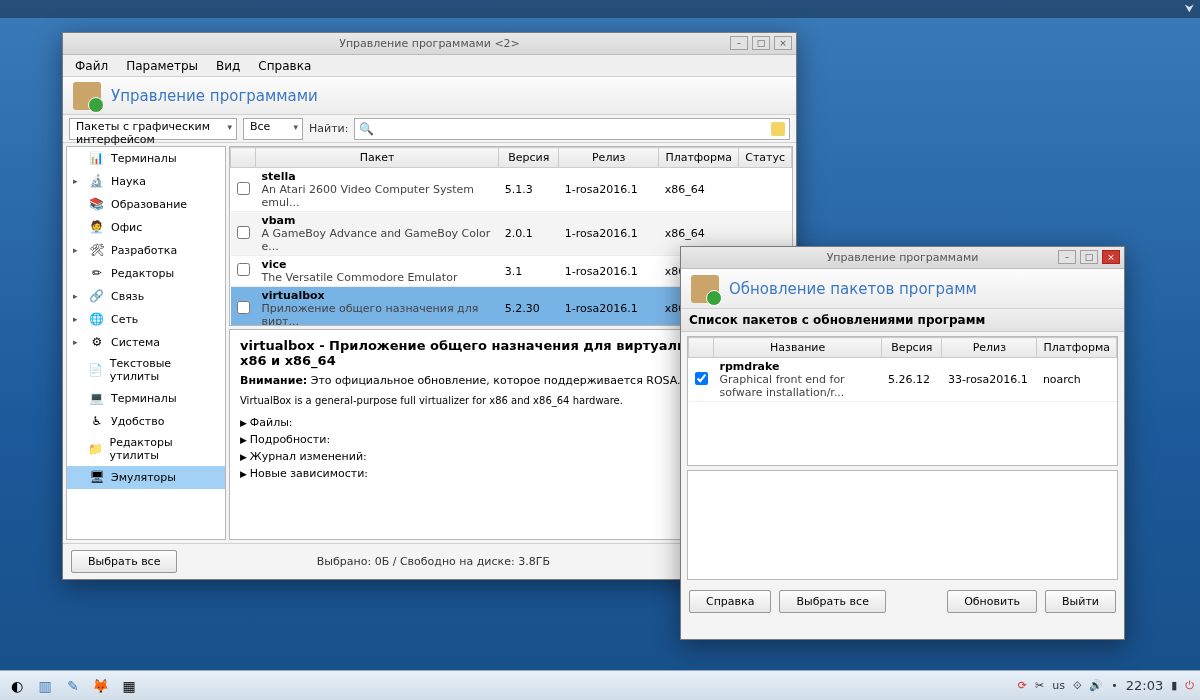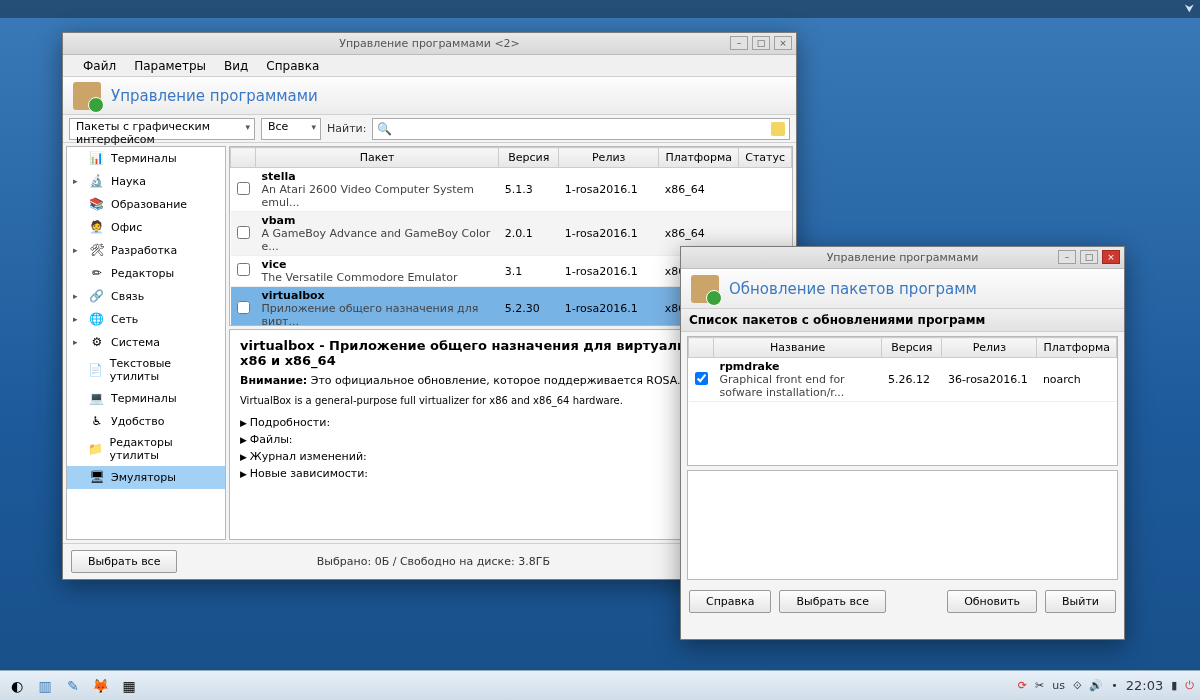--- a/index.html
+++ b/index.html
@@ -10,21 +10,21 @@
 .top-right { position:absolute; right:6px; top:2px; color:#cfe3f5; font-size:11px; }
 
 
 .win { position:absolute; background:#f4f4f4; border:1px solid #7a7a7a; box-shadow:0 6px 24px rgba(0,0,0,0.4); }
 .titlebar { height:22px; background:linear-gradient(#e9e9e9,#d8d8d8); border-bottom:1px solid #bcbcbc; display:flex; align-items:center; justify-content:center; position:relative; color:#555; font-size:11px; }
 .title-controls { position:absolute; right:4px; top:3px; display:flex; gap:4px; }
 .tc-btn { width:18px; height:14px; background:#e2e2e2; border:1px solid #a0a0a0; display:flex; align-items:center; justify-content:center; font-size:9px; cursor:pointer; }
 .tc-close { background:#cc3a2f; color:#fff; border-color:#a02820; }
 
 
-.menubar { height:22px; background:#f0f0f0; border-bottom:1px solid #d0d0d0; display:flex; align-items:center; padding:0 12px; gap:2px; font-size:12px; }
+.menubar { height:22px; background:#f0f0f0; border-bottom:1px solid #d0d0d0; display:flex; align-items:center; padding:0 4px; gap:2px; font-size:12px; }
 .menu-item { padding:2px 8px; cursor:pointer; }
 
 
 .app-header { height:38px; background:linear-gradient(#fdfdfd,#ececec); border-bottom:1px solid #d0d0d0; display:flex; align-items:center; padding:0 10px; gap:10px; }
 .app-header .icon { width:28px; height:28px; background:#cba46a; border-radius:3px; position:relative; }
 .app-header .icon::after { content:''; position:absolute; right:-3px; bottom:-3px; width:14px; height:14px; background:#3aa23a; border-radius:50%; border:1px solid #fff; }
 .app-header h1 { font-size:15px; font-weight:normal; color:#3b78c4; }
 
 
 .toolbar { height:28px; background:#f4f4f4; display:flex; align-items:center; padding:3px 6px; gap:6px; border-bottom:1px solid #d0d0d0;}
@@ -103,21 +103,21 @@
     <div class="menu-item">Файл</div>
     <div class="menu-item">Параметры</div>
     <div class="menu-item">Вид</div>
     <div class="menu-item">Справка</div>
   </div>
   <div class="app-header">
     <div class="icon"></div>
     <h1>Управление программами</h1>
   </div>
   <div class="toolbar">
-    <div class="combo" style="width:186px">Пакеты с графическим интерфейсом</div>
+    <div class="combo" style="width:168px">Пакеты с графическим интерфейсом</div>
     <div class="combo" style="width:60px">Все</div>
     <span class="lbl">Найти:</span>
     <div class="search">
       <span class="mag">🔍</span>
       <input type="text" style="">
       <div class="key"></div>
     </div>
   </div>
   <div class="body">
     <div class="sidebar" id="sidebar">
@@ -239,22 +239,22 @@
                 <td></td>
               </tr>
             </tbody>
         </table>
       </div>
       <div class="details">
         <h2>virtualbox - Приложение общего назначения для виртуализации об x86 и x86_64</h2>
         <div class="warn"><b>Внимание:</b><span> Это официальное обновление, которое поддерживается ROSA.</span></div>
         <div class="descline">VirtualBox is a general-purpose full virtualizer for x86 and x86_64 hardware.</div>
         <div id="sections">
+            <div class="sect">Файлы:</div>
             <div class="sect">Подробности:</div>
-            <div class="sect">Файлы:</div>
             <div class="sect">Журнал изменений:</div>
             <div class="sect">Новые зависимости:</div>
           </div>
       </div>
     </div>
   </div>
   <div class="footer">
     <button class="btn">Выбрать все</button>
     <div class="status">Выбрано: 0Б / Свободно на диске: 3.8ГБ</div>
     <button class="btn">Применить</button>
@@ -284,21 +284,21 @@
             <th style="width: 60px;">Версия</th>
             <th style="width: 95px;">Релиз</th>
             <th style="width: 70px;">Платформа</th>
           </tr>
         </thead>
       <tbody id="upd-body">
           <tr>
             <td class="chk"><input type="checkbox" checked="" style=""></td>
             <td><b>rpmdrake</b><br><span class="pdesc">Graphical front end for sofware installation/r...</span></td>
             <td>5.26.12</td>
-            <td>36-rosa2016.1</td>
+            <td>33-rosa2016.1</td>
             <td>noarch</td>
           </tr>
         </tbody>
     </table>
   </div>
   <div class="lowerbox"></div>
   <div class="btnrow">
     <div class="lgrp">
       <button class="btn">Справка</button>
       <button class="btn">Выбрать все</button>

